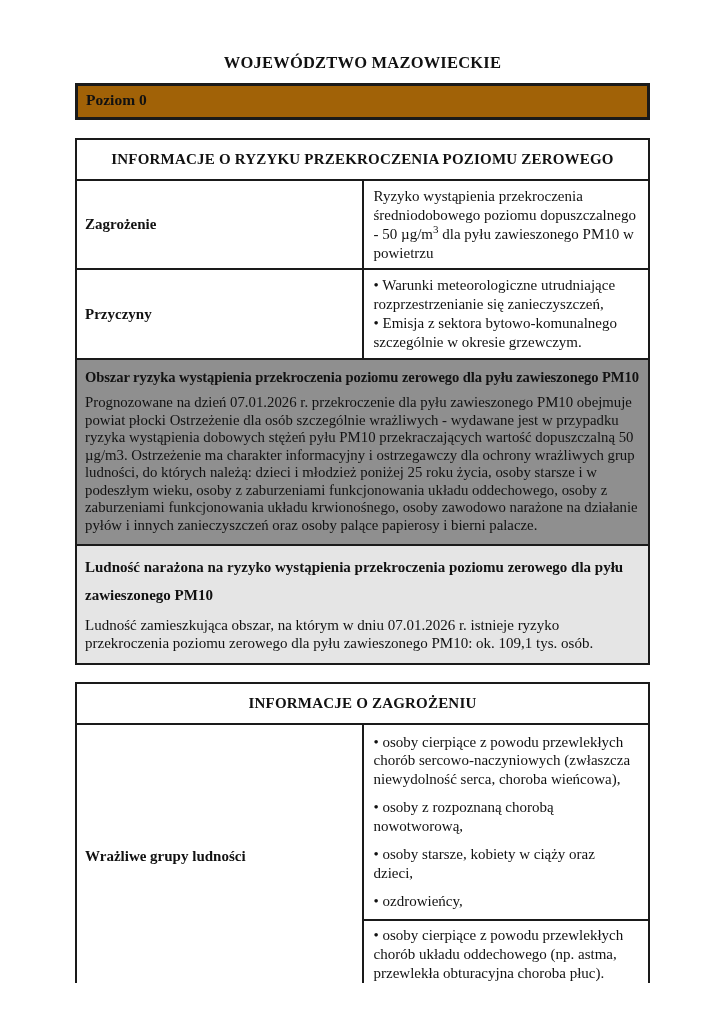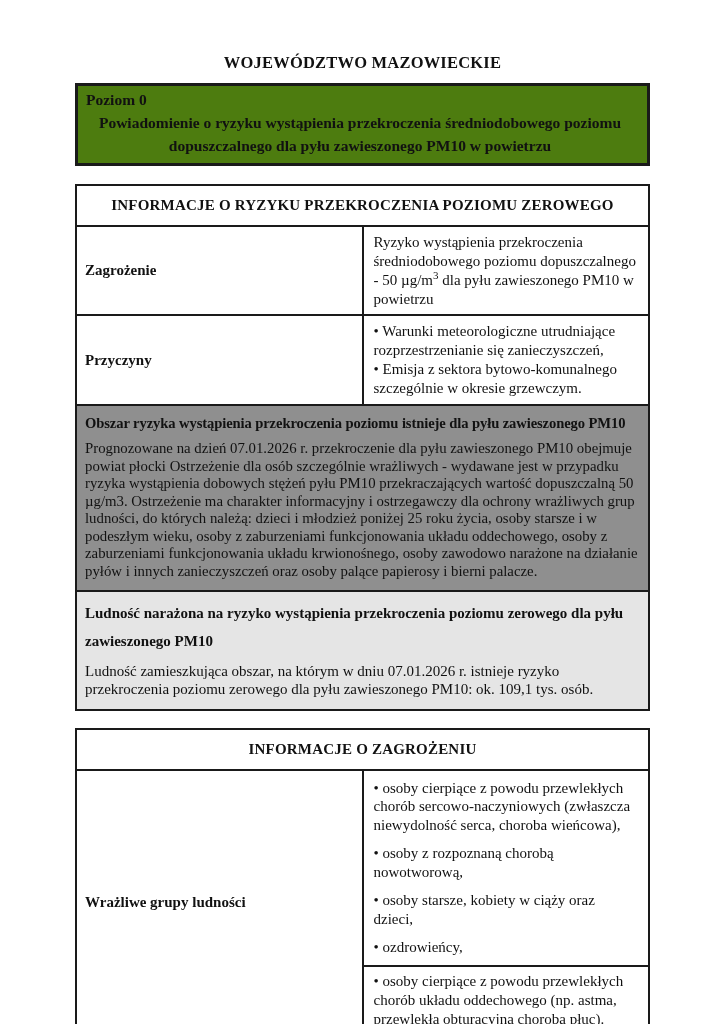--- a/index.html
+++ b/index.html
@@ -11,21 +11,21 @@
     overflow:hidden;
   }
   .page { width:724px; height:1024px; padding:34px 74px 0 75px; overflow:hidden;margin-top:19px; }
 
   .doc-title {
     text-align:center; font-weight:bold; font-size:16.5px; letter-spacing:.2px;
     margin-bottom:10px;
   }
 
   .banner {
-    border:3px solid #1a1a1a; background:#4d7c0f;
+    border:3px solid #1a1a1a; background:#a16207;
     padding:3px 13px 6px 8px; margin-bottom:18px;
   }
   .banner-level { font-weight:bold; font-size:15.5px; line-height:22px; }
   .banner-msg   { font-weight:bold; font-size:15.5px; line-height:23px; text-align:center; padding:0 4px; }
 
   table.tbl { width:100%; border-collapse:collapse; table-layout:fixed; }
   table.tbl td { border:2px solid #1a1a1a; vertical-align:middle; font-size:15px; line-height:1.26; }
 
   td.tbl-title { text-align:center; font-weight:bold; font-size:16px; padding:10px 6px; letter-spacing:.2px; }
 
@@ -56,21 +56,20 @@
 </style>
 </head>
 <body>
 
 <div class="page">
 
   <div class="doc-title">WOJEWÓDZTWO MAZOWIECKIE</div>
 
   <div class="banner">
     <div class="banner-level">Poziom 0</div>
-    <div class="banner-msg">Powiadomienie o ryzyku wystąpienia przekroczenia średniodobowego poziomu dopuszczalnego dla pyłu zawieszonego PM10 w powietrzu</div>
   </div>
 
   <table class="tbl">
     <tbody>
         <tr>
       <td colspan="2" class="tbl-title">INFORMACJE O RYZYKU PRZEKROCZENIA POZIOMU ZEROWEGO</td>
     </tr>
     <tr>
       <td class="lbl">Zagrożenie</td>
       <td class="val">
@@ -79,21 +78,21 @@
     </tr>
     <tr>
       <td class="lbl">Przyczyny</td>
       <td class="val">
             <div class="bullet tight">• Warunki meteorologiczne utrudniające rozprzestrzenianie się zanieczyszczeń,</div>
             <div class="bullet tight">• Emisja z sektora bytowo-komunalnego szczególnie w okresie grzewczym.</div>
           </td>
     </tr>
     <tr>
       <td colspan="2" class="area-cell">
-        <div class="area-heading">Obszar ryzyka wystąpienia przekroczenia poziomu istnieje dla pyłu zawieszonego PM10</div>
+        <div class="area-heading">Obszar ryzyka wystąpienia przekroczenia poziomu zerowego dla pyłu zawieszonego PM10</div>
         <div class="area-body">Prognozowane na dzień 07.01.2026 r. przekroczenie dla pyłu zawieszonego PM10 obejmuje powiat płocki Ostrzeżenie dla osób szczególnie wrażliwych - wydawane jest w przypadku ryzyka wystąpienia dobowych stężeń pyłu PM10 przekraczających wartość dopuszczalną 50 µg/m3. Ostrzeżenie ma charakter informacyjny i ostrzegawczy dla ochrony wrażliwych grup ludności, do których należą: dzieci i młodzież poniżej 25 roku życia, osoby starsze i w podeszłym wieku, osoby z zaburzeniami funkcjonowania układu oddechowego, osoby z zaburzeniami funkcjonowania układu krwionośnego, osoby zawodowo narażone na działanie pyłów i innych zanieczyszczeń oraz osoby palące papierosy i bierni palacze.</div>
       </td>
     </tr>
     <tr>
       <td colspan="2" class="pop-cell">
         <div class="pop-heading">Ludność narażona na ryzyko wystąpienia przekroczenia poziomu zerowego dla pyłu zawieszonego PM10</div>
         <div class="pop-body">Ludność zamieszkująca obszar, na którym w dniu 07.01.2026 r. istnieje ryzyko przekroczenia poziomu zerowego dla pyłu zawieszonego PM10: ok. 109,1 tys. osób.</div>
       </td>
     </tr>
   </tbody>

